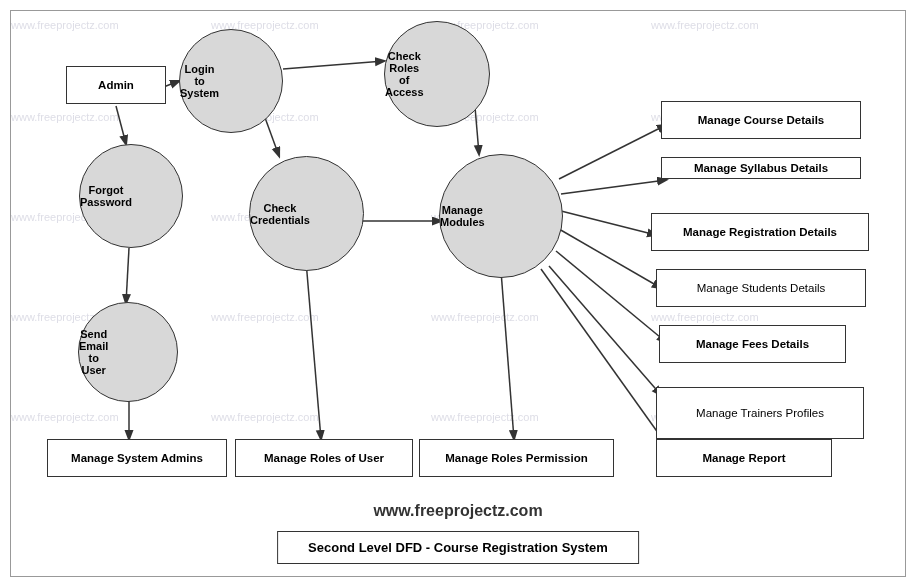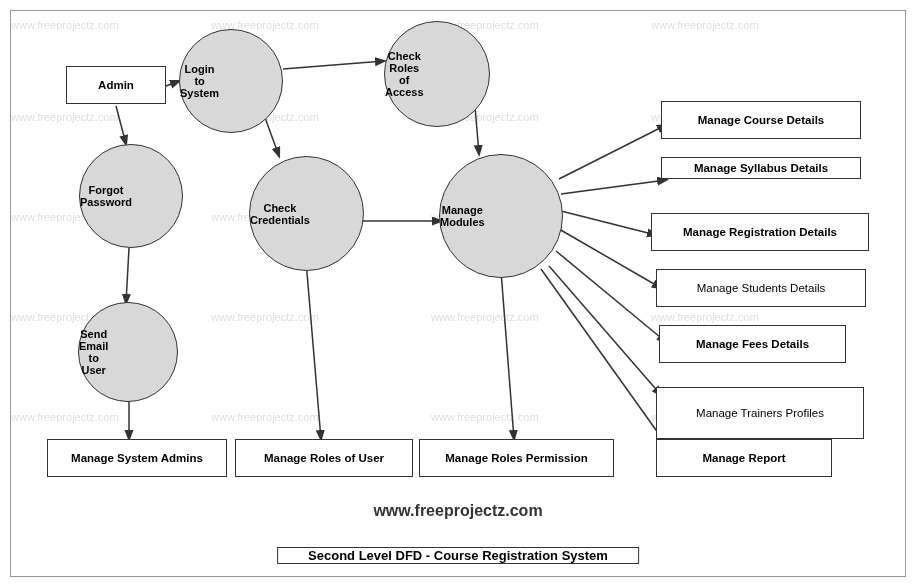--- a/index.html
+++ b/index.html
@@ -67,21 +67,21 @@
       font-size: 16px;
       font-weight: bold;
       color: #333;
     }
     .footer-box {
       position: absolute;
       bottom: 12px;
       left: 50%;
       transform: translateX(-50%);
       border: 1.5px solid #333;
-      padding: 0 30px;
+      padding: 8px 30px;
       font-size: 13px;
       font-weight: bold;
       background: #fff;
       white-space: nowrap;
     }
   </style>
 </head>
 <body>
 
 <div class="diagram-container">

